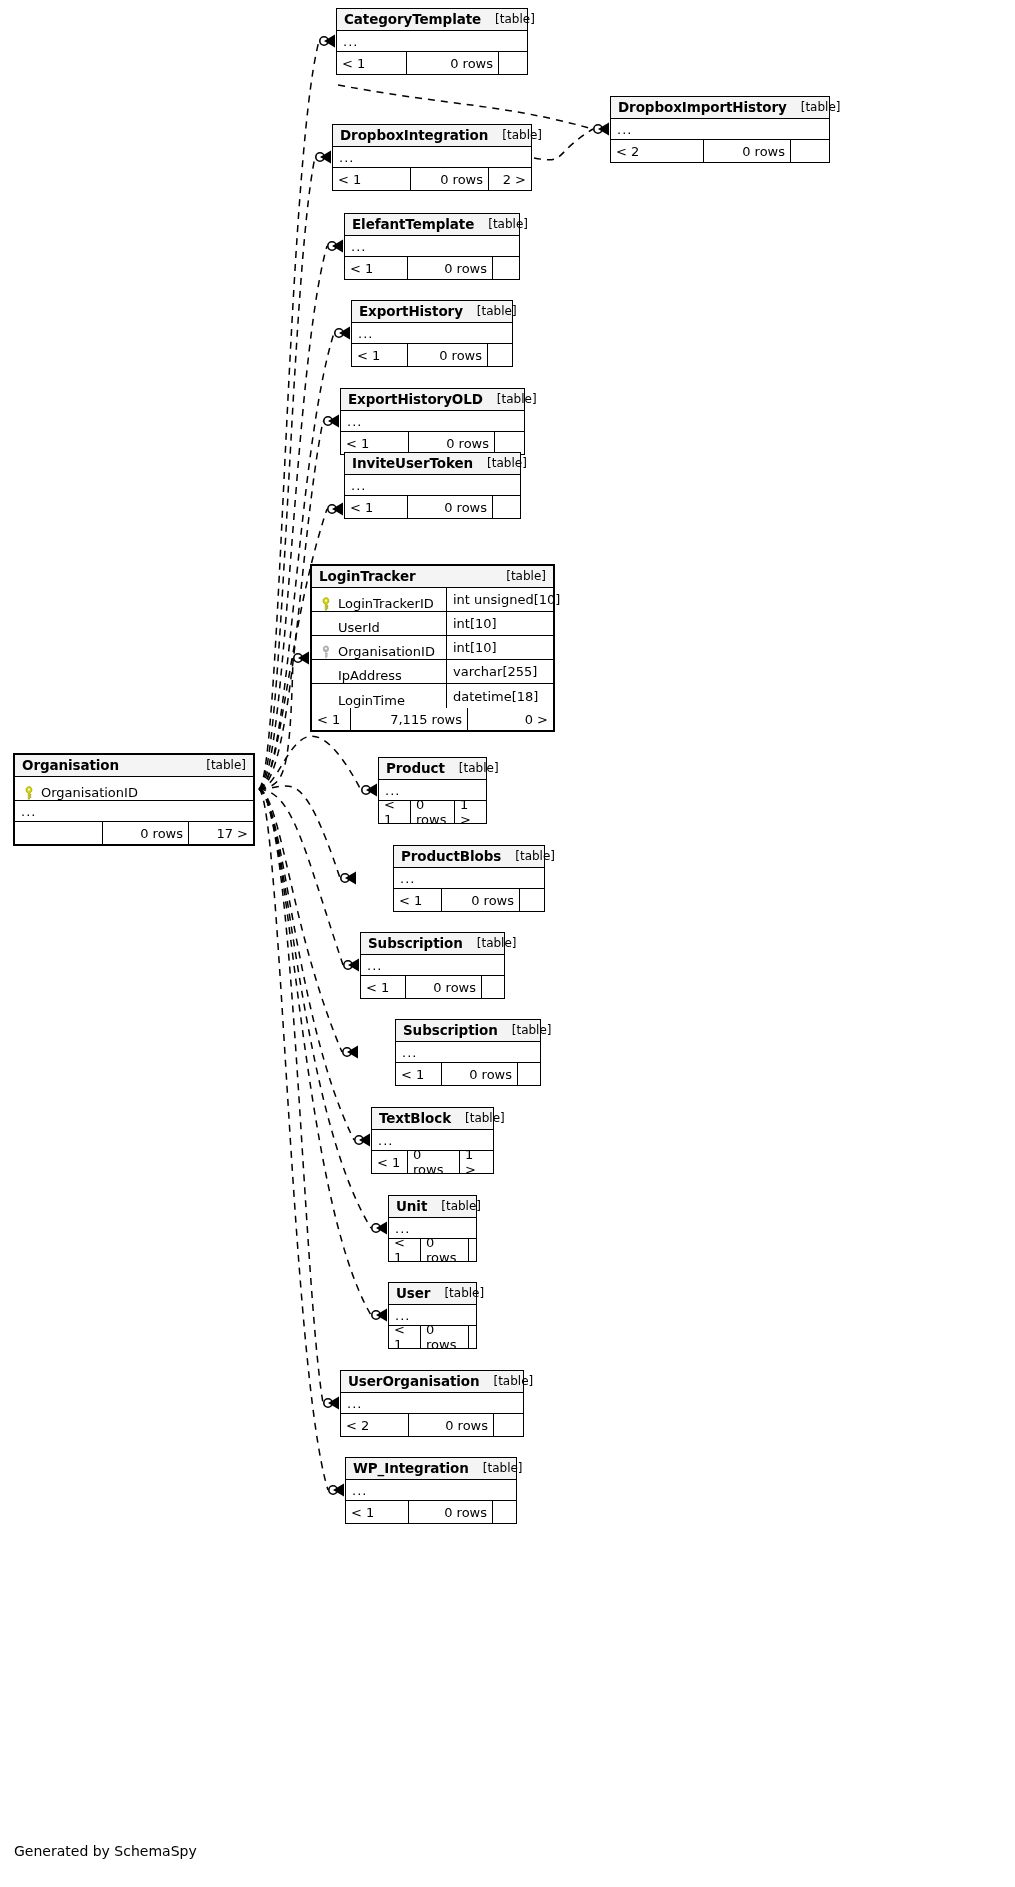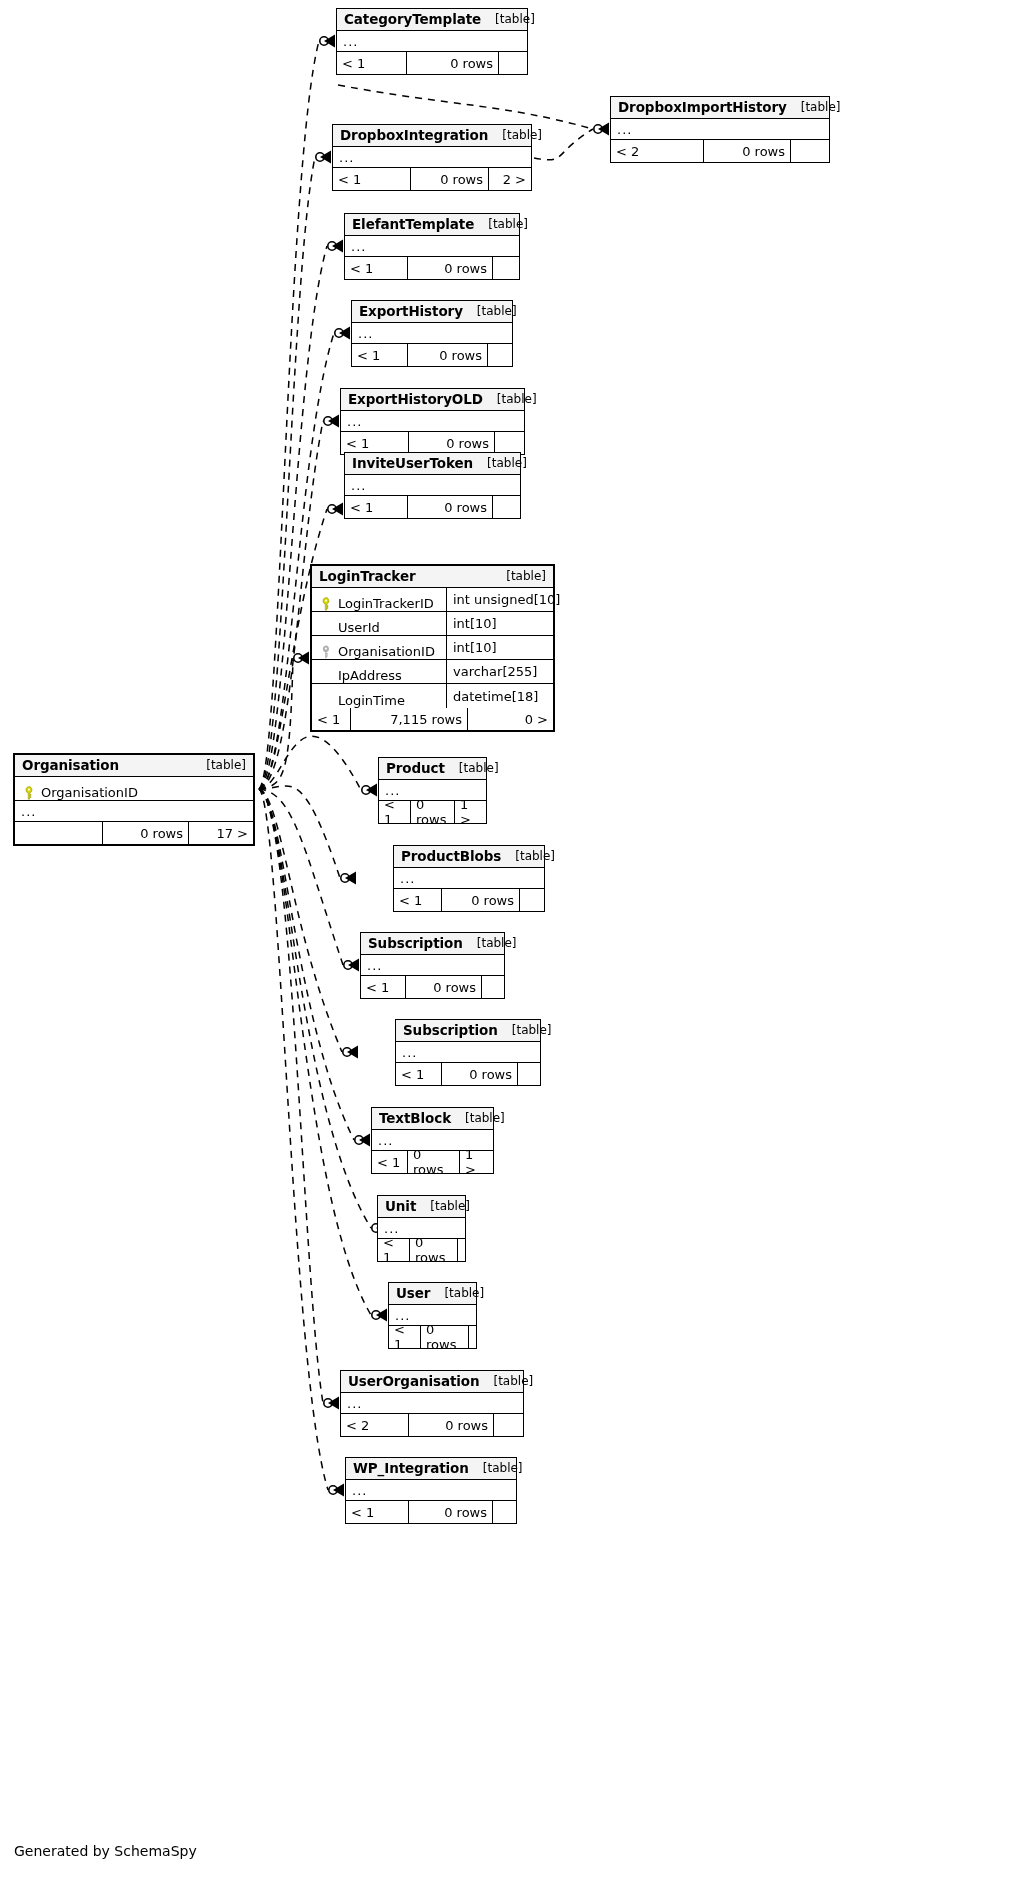--- a/index.html
+++ b/index.html
@@ -460,21 +460,21 @@
       </div>
       <div class="tbl-rows">
         <div class="ellipsis-row">...</div>
       </div>
       <div class="tbl-foot">
         <div class="fcell left" style="flex: 0 0 36px;">&lt; 1</div>
         <div class="fcell right" style="flex: 0 0 52px;">0 rows</div>
         <div class="fcell right" style="flex: 1 1 auto;">1 &gt;</div>
       </div>
     </div>
-    <div class="table-node" style="left: 377px; top: 1195px; width: 89px;">
+    <div class="table-node" style="left: 388px; top: 1195px; width: 89px;">
       <div class="tbl-title">
         <span class="tname">Unit</span>
         <span class="ttag">[table]</span>
       </div>
       <div class="tbl-rows">
         <div class="ellipsis-row">...</div>
       </div>
       <div class="tbl-foot">
         <div class="fcell left" style="flex: 0 0 32px;">&lt; 1</div>
         <div class="fcell right" style="flex: 0 0 48px;">0 rows</div>

